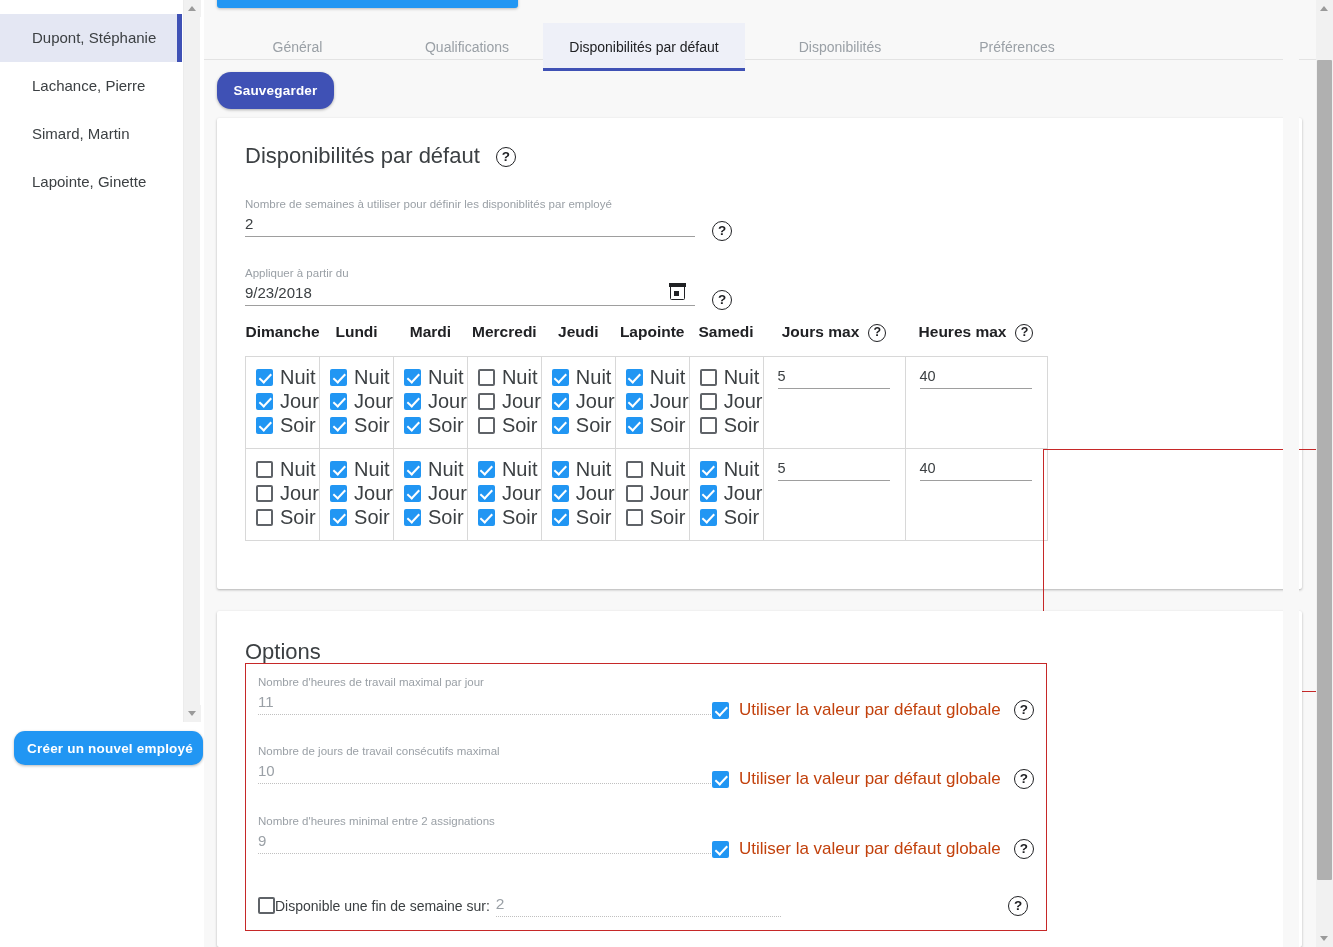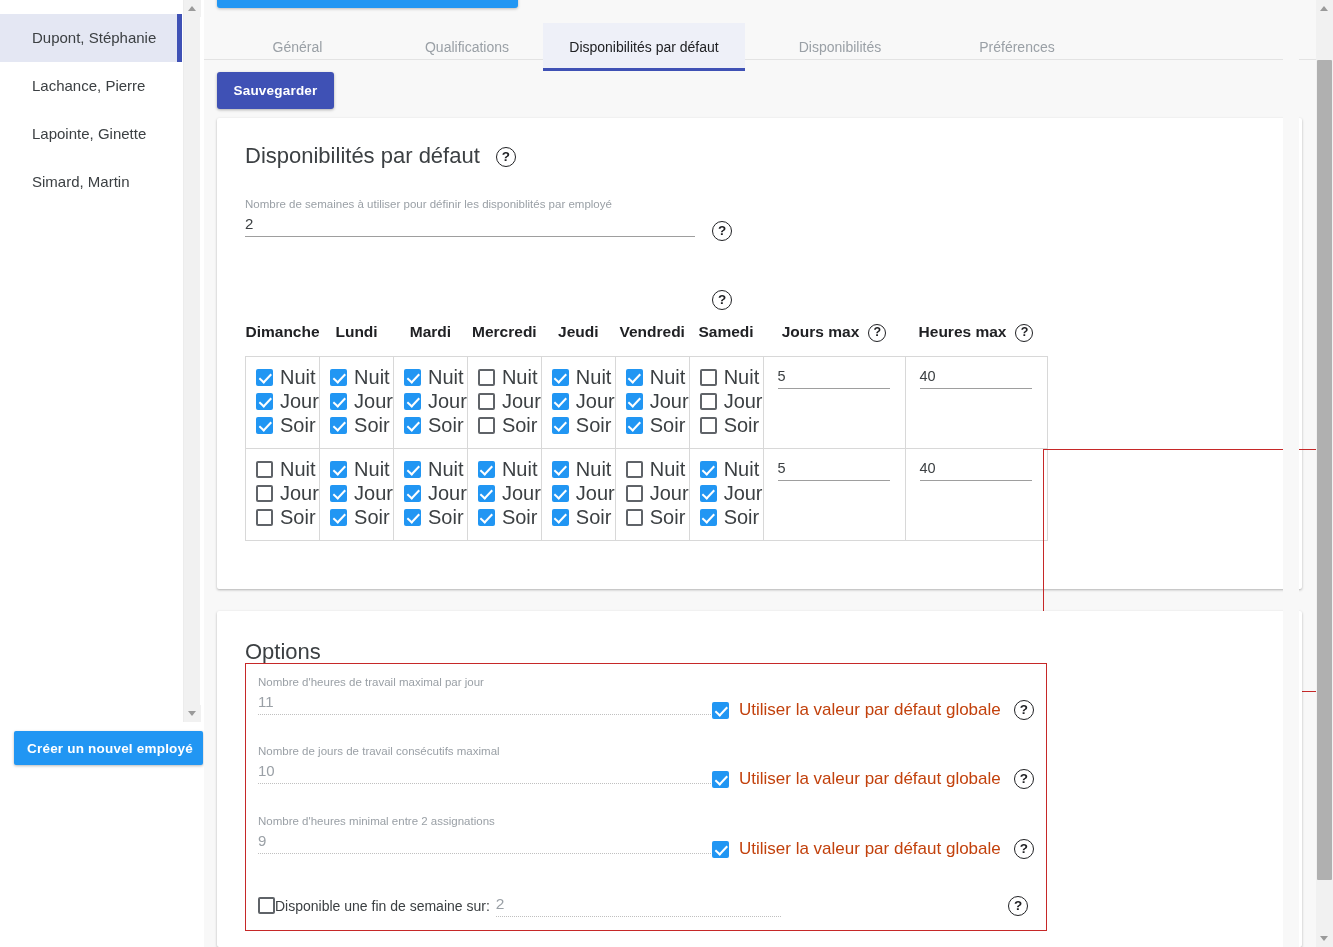--- a/index.html
+++ b/index.html
@@ -72,21 +72,21 @@
   .sb-arrow.up .tri { border-bottom: 5px solid #9a9a9a; }
   .sb-arrow.down .tri { border-top: 5px solid #9a9a9a; }
 
   #new-emp-btn {
     position: absolute;
     left: 14px; top: 731px;
     width: 189px; height: 34px;
     background: #2196f3;
     color: #ffffff;
     border: none;
-    border-radius: 2px;
+    border-radius: 11px;
     font-size: 13.5px;
     font-weight: bold;
     font-family: "Liberation Sans", sans-serif;
     cursor: pointer;
     box-shadow: 0 1px 3px rgba(0,0,0,0.28);
     letter-spacing: .2px;
     padding-left: 9px;
   }
 
   
@@ -133,21 +133,21 @@
     border-bottom: 3px solid #3f51b5;
   }
 
   #save-btn {
     position: absolute;
     left: 13px; top: 72px;
     width: 117px; height: 37px;
     background: #3f51b5;
     color: #ffffff;
     border: none;
-    border-radius: 3px;
+    border-radius: 14px;
     font-size: 13.5px;
     font-weight: bold;
     font-family: "Liberation Sans", sans-serif;
     cursor: pointer;
     box-shadow: 0 1px 3px rgba(0,0,0,.3);
     letter-spacing: .2px;
   }
 
   
   .card {
@@ -375,22 +375,22 @@
 </style>
 </head>
 <body>
 
 <div id="app">
 
   <div id="sidebar">
     <div class="emp-list" id="emp-list">
         <div class="emp-item selected"><span>Dupont, Stéphanie</span></div>
         <div class="emp-item"><span>Lachance, Pierre</span></div>
+        <div class="emp-item"><span>Simard, Martin</span></div>
         <div class="emp-item"><span>Lapointe, Ginette</span></div>
-        <div class="emp-item"><span>Simard, Martin</span></div>
       </div>
 
     <div id="sidebar-scrollbar">
       <div class="sb-arrow up">
           <div class="tri"></div>
         </div>
       <div class="sb-arrow down">
           <div class="tri"></div>
         </div>
     </div>
@@ -418,31 +418,38 @@
         <span>Disponibilités par défaut</span>
         <span class="help lg" style="margin-left:10px;">?</span>
       </div>
 
       <div class="field" id="field-weeks" style="left:28px; top:80px; width:450px;">
         <span class="flabel">Nombre de semaines à utiliser pour définir les disponiblités par employé</span>
         <span class="fval">2</span>
       </div>
       <span class="help lg" style="position:absolute;left:495px;top:103px;">?</span>
 
+      <div class="field" id="field-start" style="left:28px; top:149px; width:450px;">
+        <span class="flabel">Appliquer à partir du</span>
+        <span class="fval" style="position:relative;">
+          <span>9/23/2018</span>
+          <span class="cal-icon"></span>
+        </span>
+      </div>
       <span class="help lg" style="position:absolute;left:495px;top:172px;">?</span>
 
       <table id="avail-table">
         <thead>
             <tr id="avail-head">
               <th class="daycell">Dimanche</th>
               <th class="daycell">Lundi</th>
               <th class="daycell">Mardi</th>
               <th class="daycell">Mercredi</th>
               <th class="daycell">Jeudi</th>
-              <th class="daycell">Vendredi</th>
+              <th class="daycell">Lapointe</th>
               <th class="daycell">Samedi</th>
               <th class="numcell"><span>Jours max</span><span class="help" style="margin-left: 9px;">?</span></th>
               <th class="numcell"><span>Heures max</span><span class="help" style="margin-left: 9px;">?</span></th>
             </tr>
           </thead>
         <tbody id="avail-body">
             <tr>
               <td class="daycell">
                 <div class="cbline">
                   <span class="cb on"></span>

